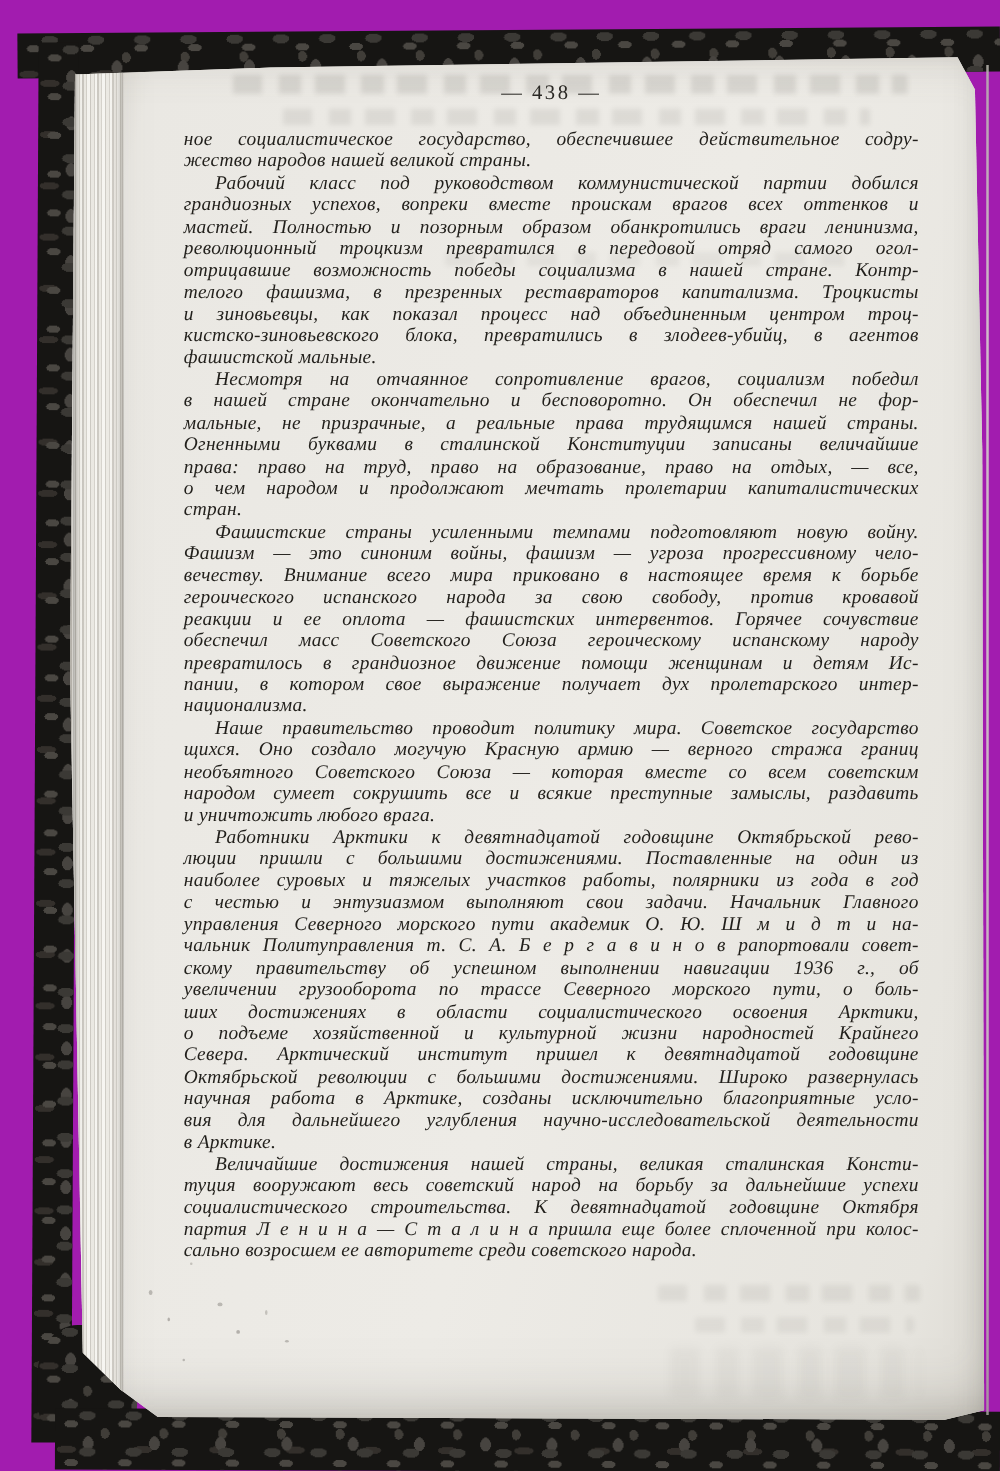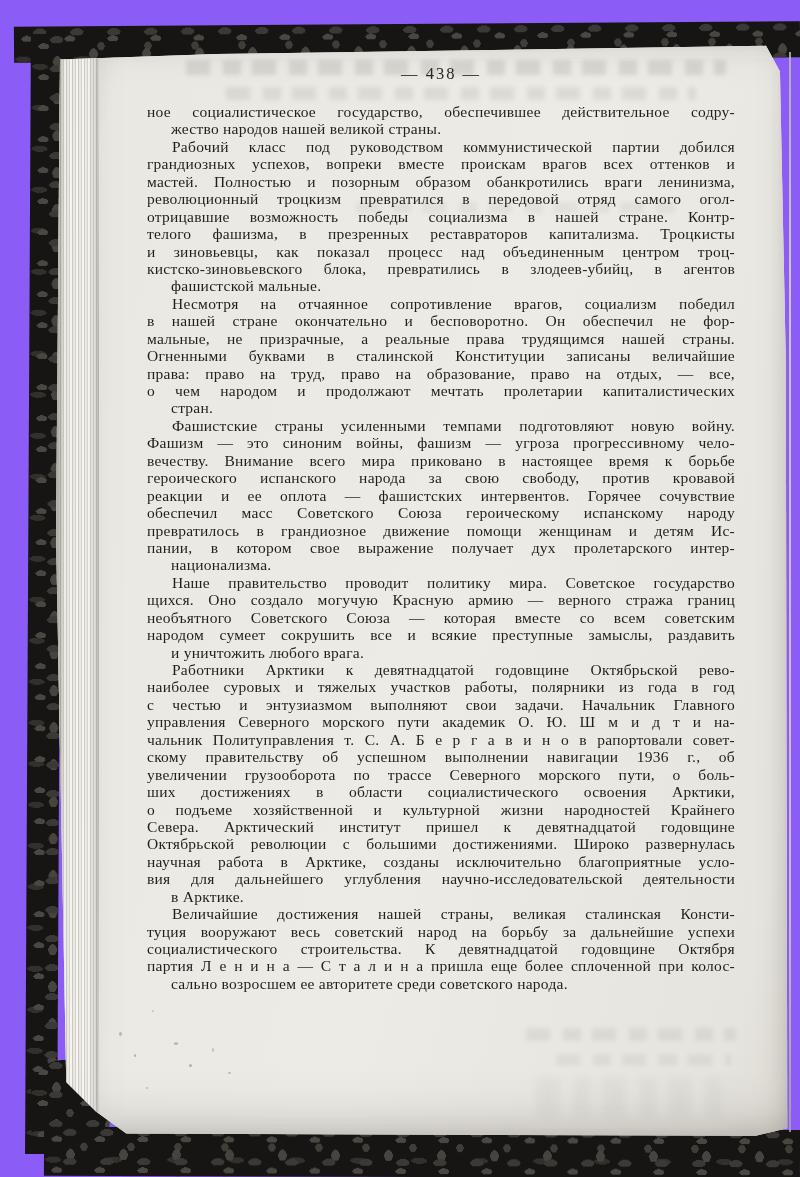--- a/index.html
+++ b/index.html
@@ -1,18 +1,18 @@
 <!DOCTYPE html>
 <html><head>
 <meta charset="utf-8">
 <style>
   html,body{margin:0;padding:0;background:#050505;}
   .stage{
     position:relative;width:800px;height:1177px;overflow:hidden;
-    background:#8b5cf6;
+    background:#a21caf;
     font-family:"Liberation Serif","DejaVu Serif",serif;
   }
   
   .texture{
     position:absolute;
     background-color:#161513;
     background-image:
       radial-gradient(ellipse 9px 5px at 30% 40%, #4a4742 0 60%, transparent 61%),
       radial-gradient(ellipse 11px 6px at 70% 20%, #3b3935 0 60%, transparent 61%),
       radial-gradient(ellipse 7px 9px at 50% 75%, #474440 0 60%, transparent 61%),
@@ -68,24 +68,25 @@
   
   .page-number{
     position:absolute;left:91px;top:22px;width:588px;
     text-align:center;font-size:16.5px;letter-spacing:2px;color:#2a2824;
   }
   
   .text-block{
     position:absolute;left:91px;top:61px;width:588px;
     font-size:15.5px;line-height:17.45px;color:#211f1b;
     letter-spacing:0.25px;
+    font-style:italic;
   }
   .para{margin:0;}
   .line{text-align:justify;text-align-last:justify;height:17.45px;overflow:visible;white-space:nowrap;}
-  .line.last{text-align-last:left;margin-left:24px;}
+  .line.last{text-align-last:left;}
   .para.indent .line.first{text-indent:25px;}
 </style>
 </head>
 <body>
 
 <div class="stage">
 
   <div class="texture band-top"></div>
   <div class="texture band-left"></div>
   <div class="texture corner-blob"></div>
@@ -151,20 +152,21 @@
         </div>
         <div class="para indent">
           <div class="line first">Наше правительство проводит политику мира. Советское государство</div>
           <div class="line">щихся. Оно создало могучую Красную армию — верного стража границ</div>
           <div class="line">необъятного Советского Союза — которая вместе со всем советским</div>
           <div class="line">народом сумеет сокрушить все и всякие преступные замыслы, раздавить</div>
           <div class="line last">и уничтожить любого врага.</div>
         </div>
         <div class="para indent">
           <div class="line first">Работники Арктики к девятнадцатой годовщине Октябрьской рево-</div>
+          <div class="line">люции пришли с большими достижениями. Поставленные на один из</div>
           <div class="line">наиболее суровых и тяжелых участков работы, полярники из года в год</div>
           <div class="line">с честью и энтузиазмом выполняют свои задачи. Начальник Главного</div>
           <div class="line">управления Северного морского пути академик О. Ю. Ш м и д т и на-</div>
           <div class="line">чальник Политуправления т. С. А. Б е р г а в и н о в рапортовали совет-</div>
           <div class="line">скому правительству об успешном выполнении навигации 1936 г., об</div>
           <div class="line">увеличении грузооборота по трассе Северного морского пути, о боль-</div>
           <div class="line">ших достижениях в области социалистического освоения Арктики,</div>
           <div class="line">о подъеме хозяйственной и культурной жизни народностей Крайнего</div>
           <div class="line">Севера. Арктический институт пришел к девятнадцатой годовщине</div>
           <div class="line">Октябрьской революции с большими достижениями. Широко развернулась</div>

